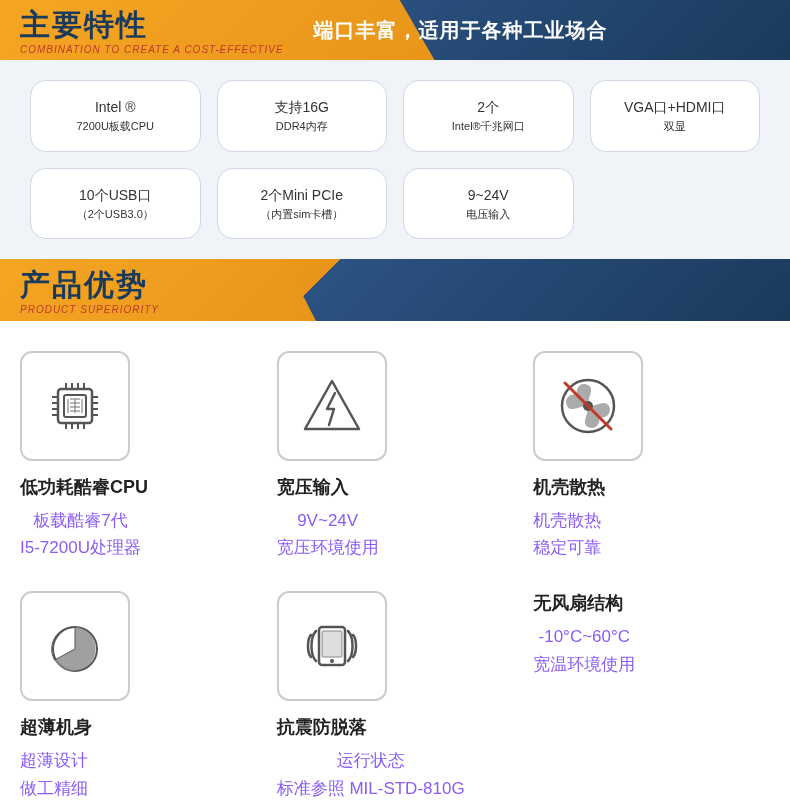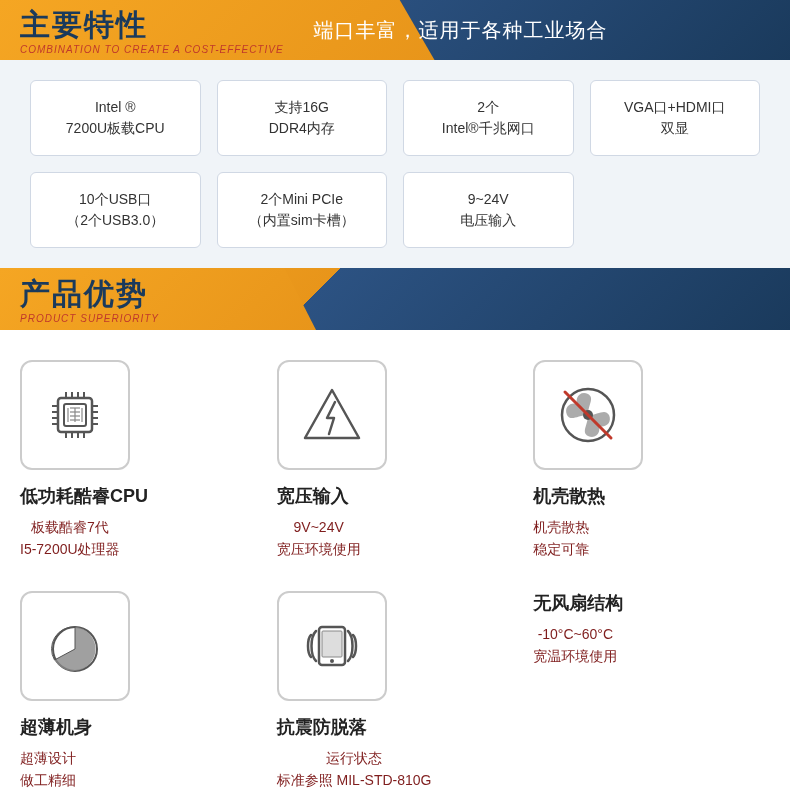--- a/index.html
+++ b/index.html
@@ -46,50 +46,50 @@
       font-style: italic;
       letter-spacing: 1px;
       margin-top: -2px;
     }
     .section-header-right {
       position: relative;
       z-index: 1;
       margin-left: 30px;
       color: #fff;
       font-size: 20px;
-      font-weight: 400;
+      font-weight: 700;
       letter-spacing: 1px;
     }
 
     
     .features-section {
       background: #f0f4f8;
       padding: 20px 30px;
     }
     .features-grid {
       display: grid;
       grid-template-columns: repeat(4, 1fr);
       gap: 16px;
     }
     .feature-card {
       background: #fff;
       border: 1px solid #d0d8e4;
-      border-radius: 6px;
+      border-radius: 16px;
       text-align: center;
       padding: 16px 10px;
       font-size: 14px;
       color: #333;
       line-height: 1.5;
       font-weight: 500;
     }
     .feature-card .feature-line1 {
       font-size: 14px;
     }
     .feature-card .feature-line2 {
-      font-size: 14px;
+      font-size: 11px;
     }
 
     
     .advantage-header {
       position: relative;
       display: flex;
       align-items: center;
       background: linear-gradient(135deg, #f5a623 0%, #e8951a 40%, #2c5282 40%, #1a3a5c 100%);
       padding: 8px 20px;
       height: 62px;
@@ -150,22 +150,22 @@
       background: #fff;
       position: relative;
     }
     .advantage-title {
       font-size: 18px;
       font-weight: 700;
       color: #222;
       margin-bottom: 8px;
     }
     .advantage-desc {
-      font-size: 14px;
-      color: #7f1d1d;
+      font-size: 17px;
+      color: #8b5cf6;
       line-height: 1.6;
     }
 
     
     svg {
       display: block;
     }
 
     
     .temp-badge {

